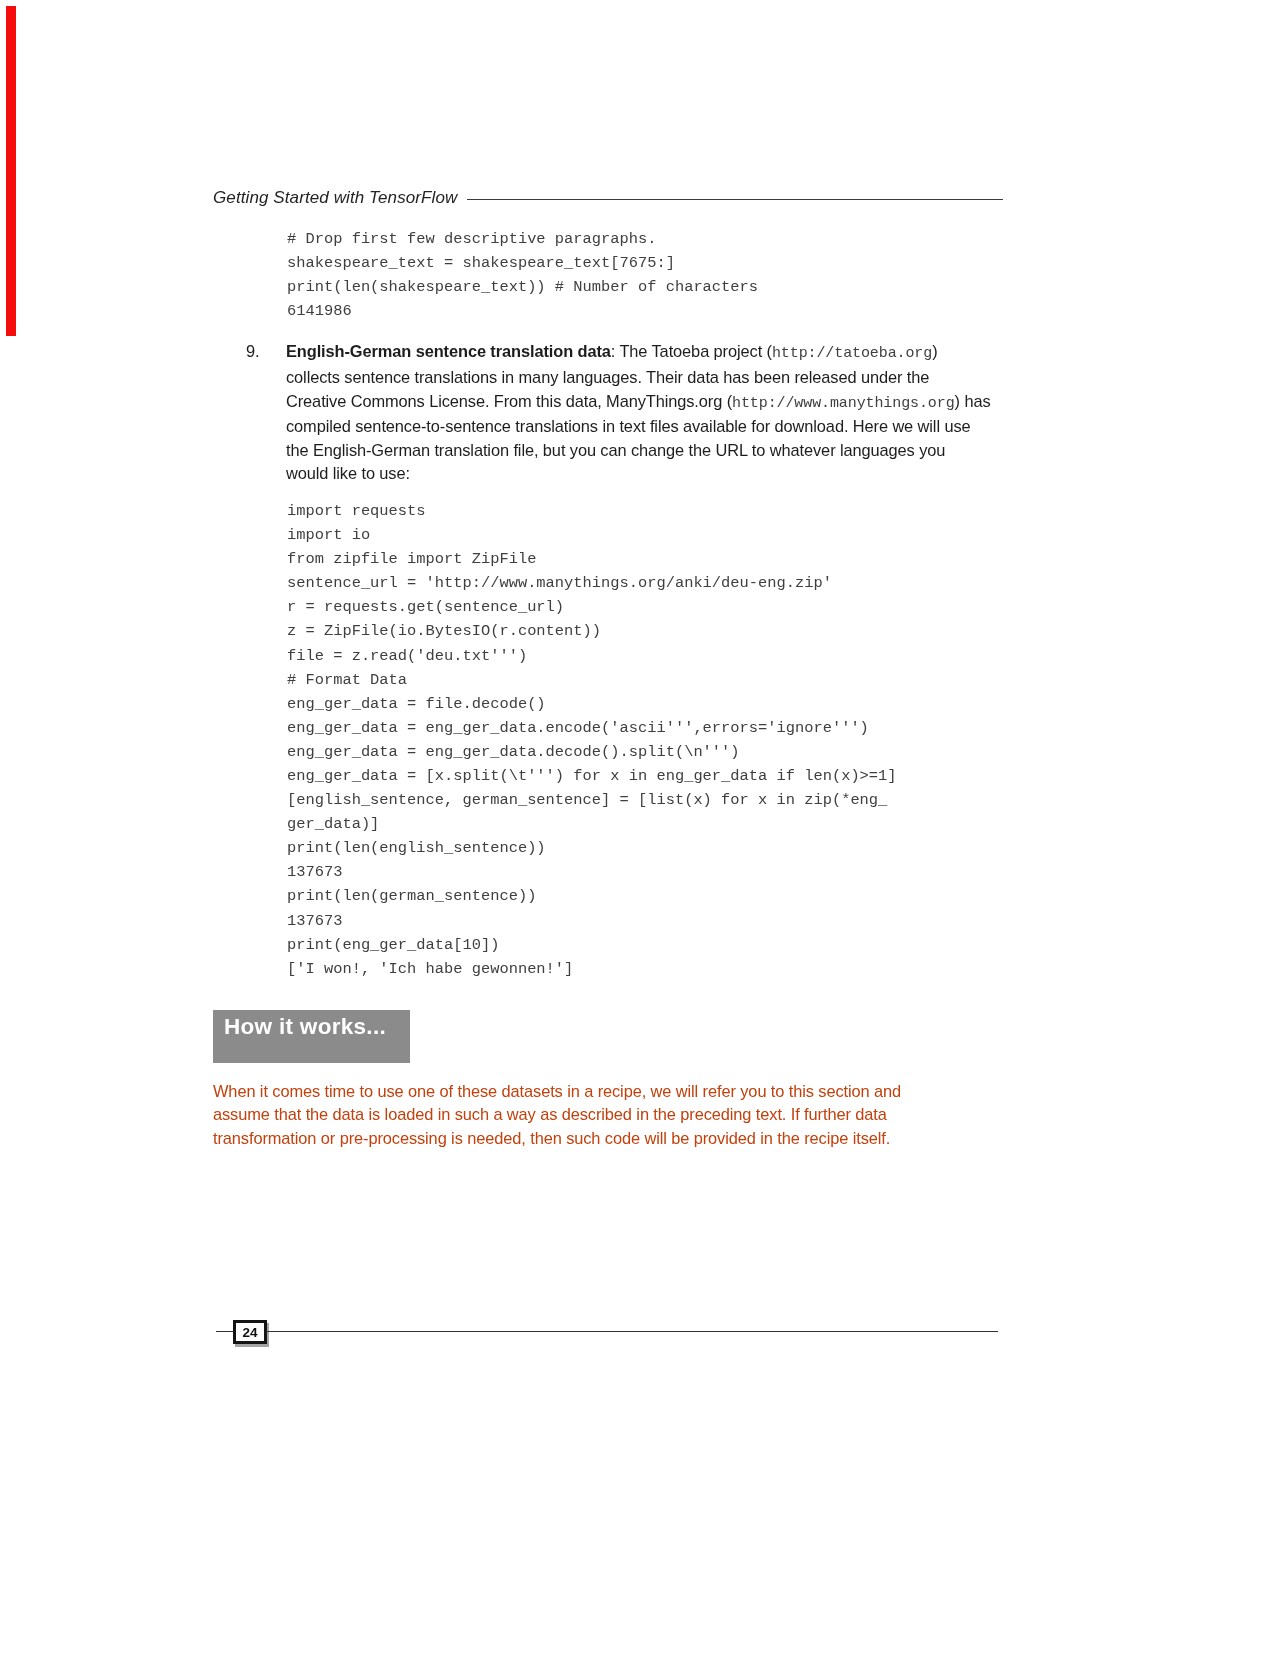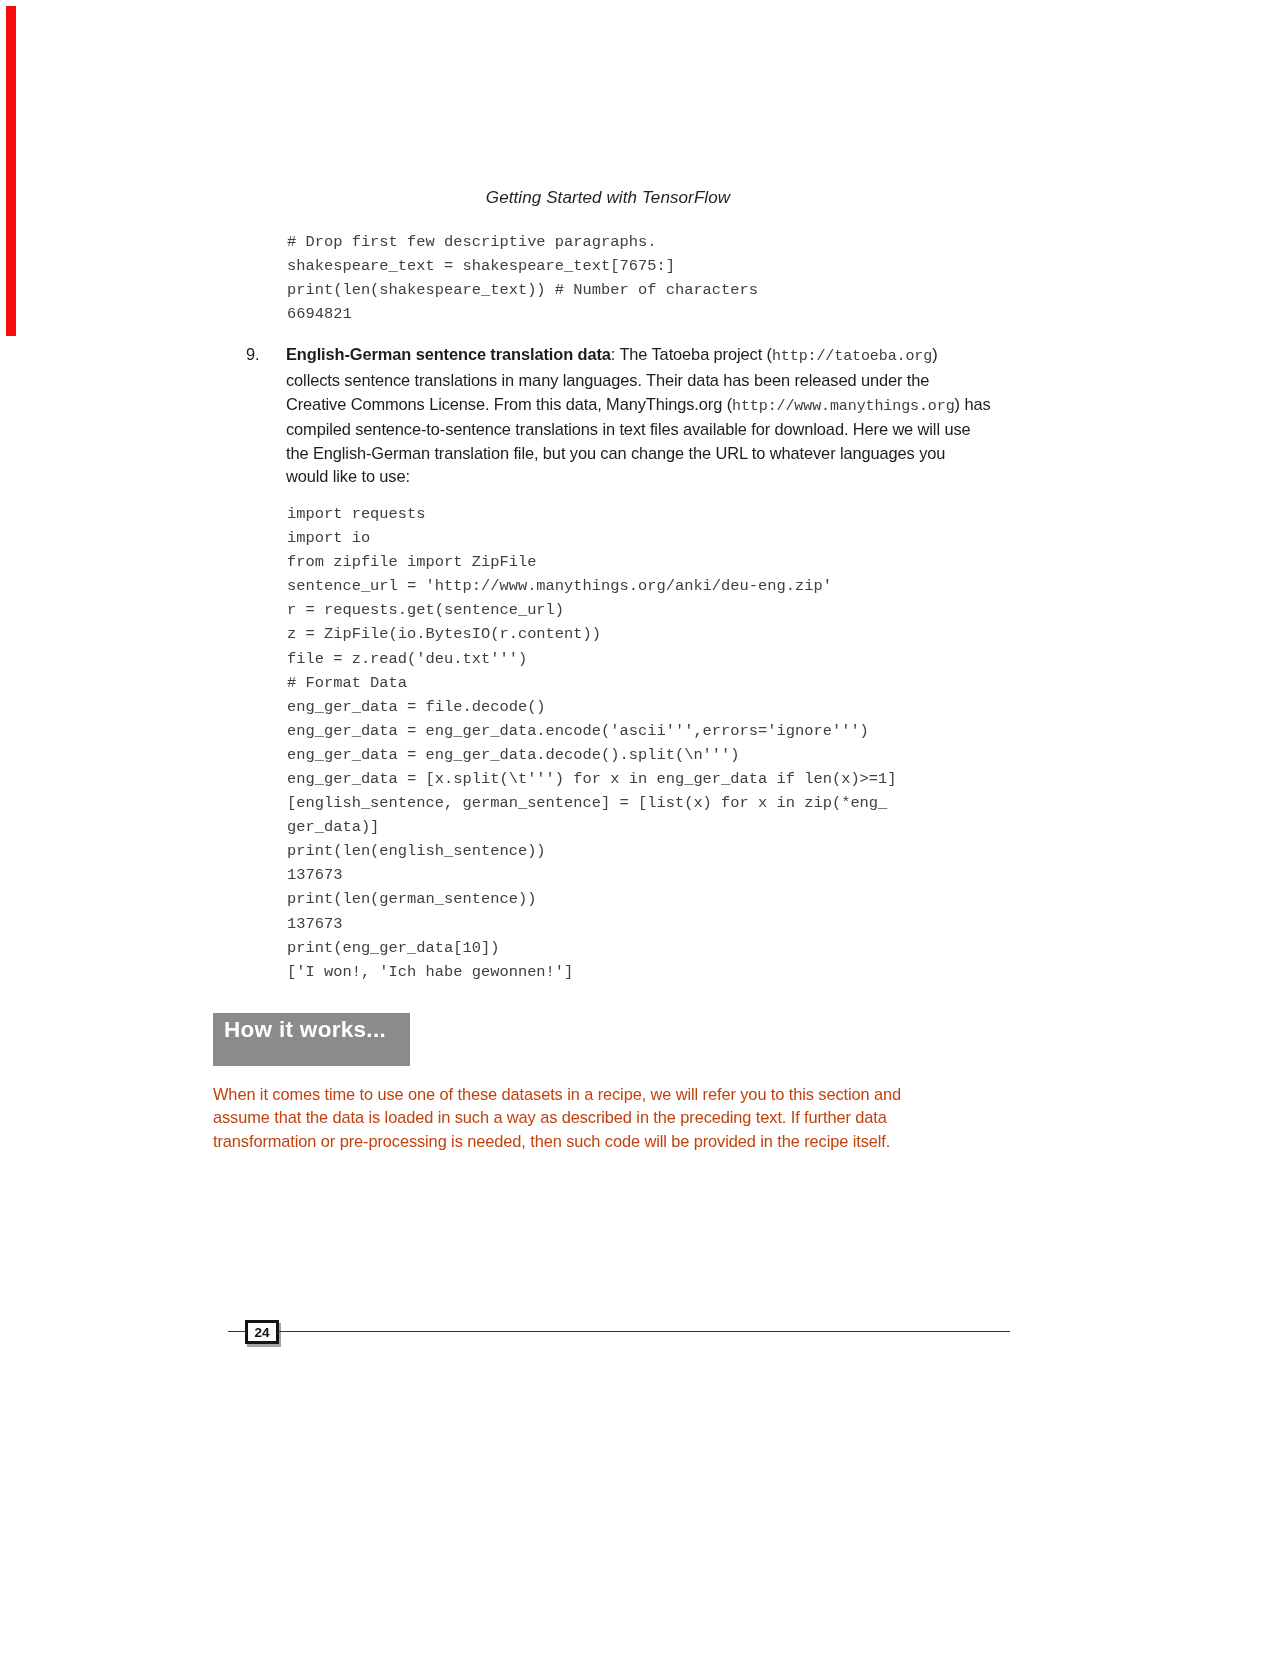--- a/index.html
+++ b/index.html
@@ -11,21 +11,21 @@
     color:#242424;
     overflow:hidden;
   }
   .accent-bar{
     position:absolute;left:6px;top:6px;width:10px;height:330px;
   }
   .content{
     position:absolute;left:213px;top:188px;width:790px;
   }
   
-  .running-header{display:flex;align-items:center;flex-direction:column;}
+  .running-header{display:flex;align-items:center;}
   .header-title{
     font-style:italic;
     font-size:17px;
     letter-spacing:0.1px;
     color:#232323;
     white-space:nowrap;
   }
   .header-rule{
     flex:1;height:0;border-top:1.6px solid #3a3a3a;margin-left:10px;margin-top:2px;
   }
@@ -71,21 +71,21 @@
   .body-paragraph{
     margin:17px 0 0 0;
     width:712px;
     font-size:16.4px;
     line-height:23.7px;
     color:#c2410c;
     letter-spacing:-0.1px;
   }
   
   .footer{
-    position:absolute;left:12px;top:1320px;width:1136px;height:30px;
+    position:absolute;left:0;top:1320px;width:1136px;height:30px;
   }
   .footer-line-left{
     position:absolute;left:216px;top:11px;width:18px;height:0;
     border-top:1.6px solid #333333;
   }
   .footer-line-right{
     position:absolute;left:266px;top:11px;width:732px;height:0;
     border-top:1.6px solid #333333;
   }
   .page-number-box{
@@ -108,21 +108,21 @@
   <div class="content">
 
     <div class="running-header">
       <span class="header-title">Getting Started with TensorFlow</span>
       <span class="header-rule"></span>
     </div>
 
     <pre class="code top"># Drop first few descriptive paragraphs.
 shakespeare_text = shakespeare_text[7675:]
 print(len(shakespeare_text)) # Number of characters
-6694821</pre>
+6141986</pre>
 
     <div class="list-item">
       <span class="li-num">9.</span>
       <span class="li-body"><span class="seg-bold">English-German sentence translation data</span><span class="seg-normal">: The Tatoeba project (</span><span class="seg-mono">http://tatoeba.org</span><span class="seg-normal">) collects sentence translations in many languages. Their data has been released under the Creative Commons License. From this data, ManyThings.org (</span><span class="seg-mono">http://www.manythings.org</span><span class="seg-normal">) has compiled sentence-to-sentence translations in text files available for download. Here we will use the English-German translation file, but you can change the URL to whatever languages you would like to use:</span></span>
     </div>
 
     <pre class="code main">import requests
 import io
 from zipfile import ZipFile
 sentence_url = 'http://www.manythings.org/anki/deu-eng.zip'

